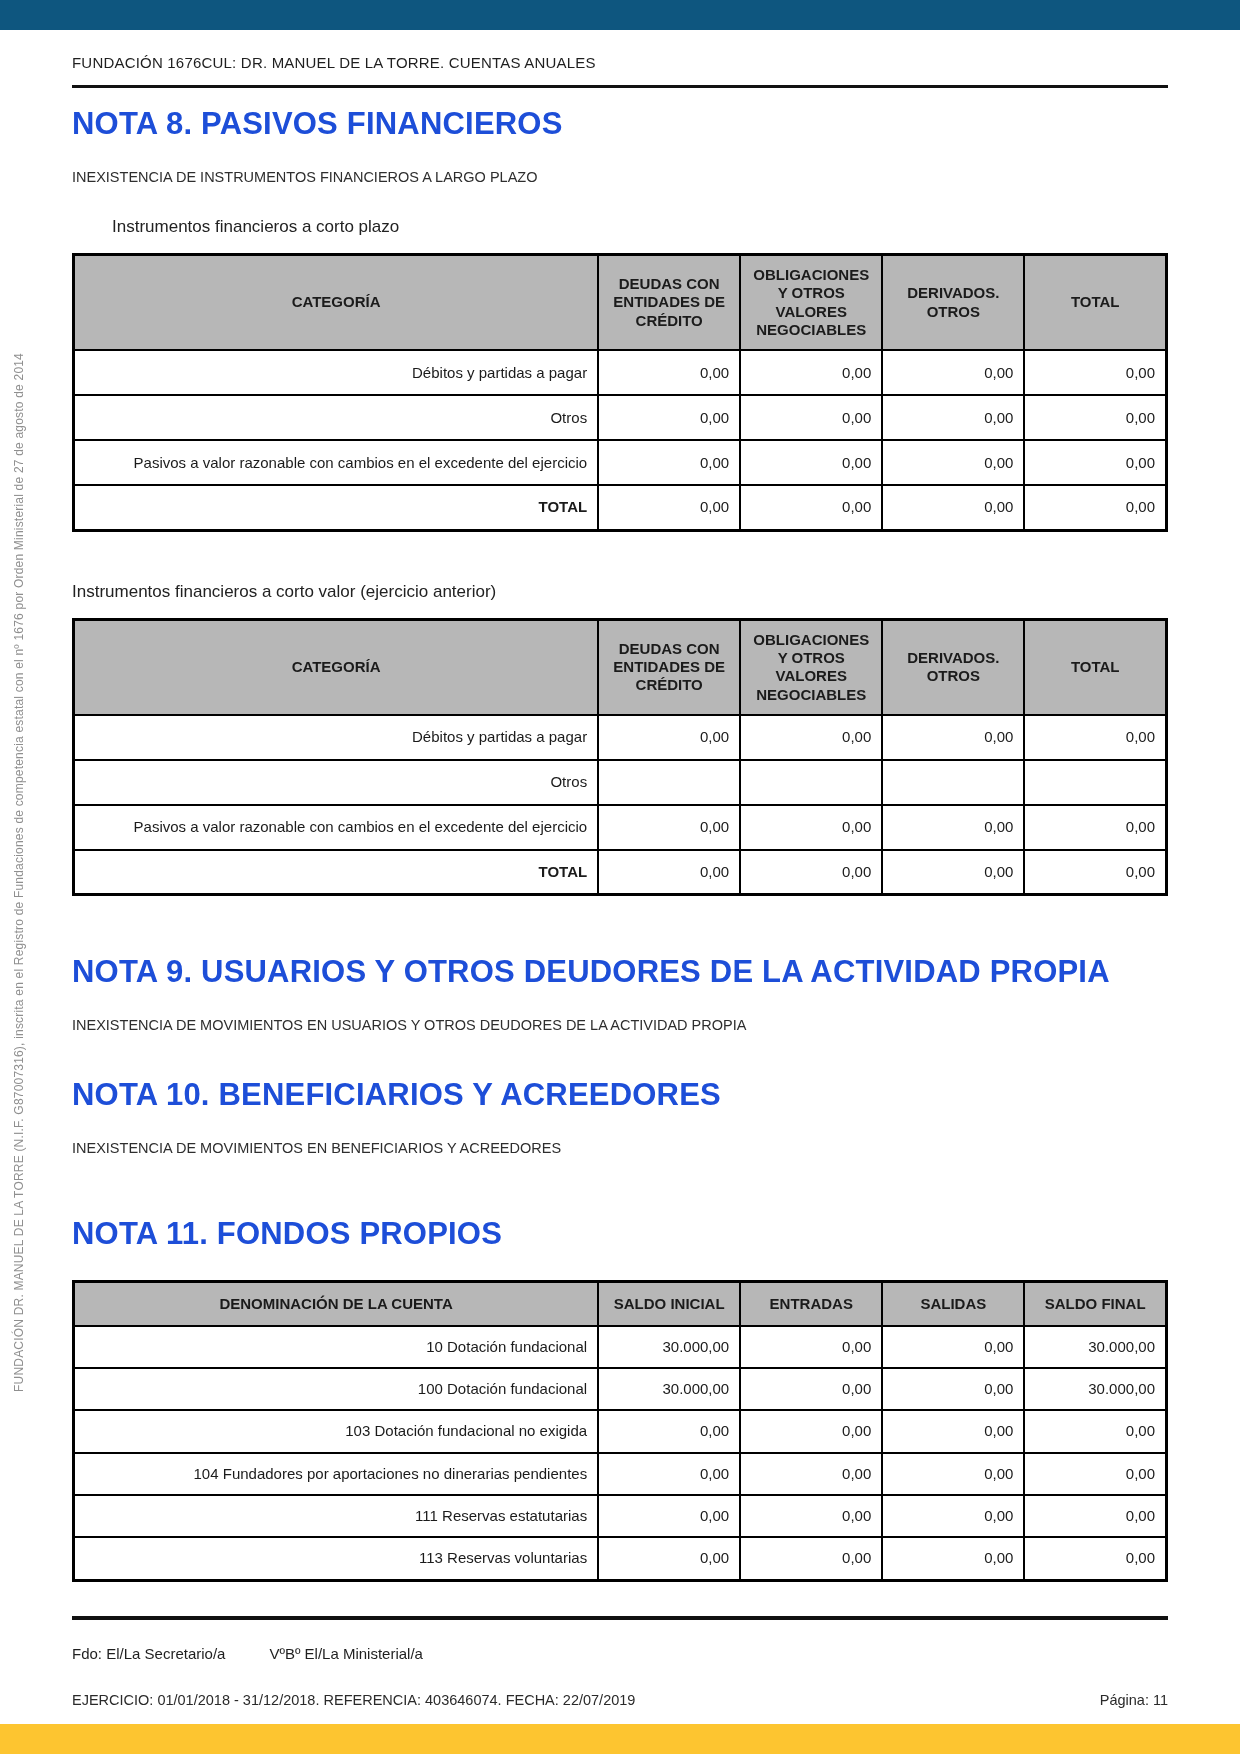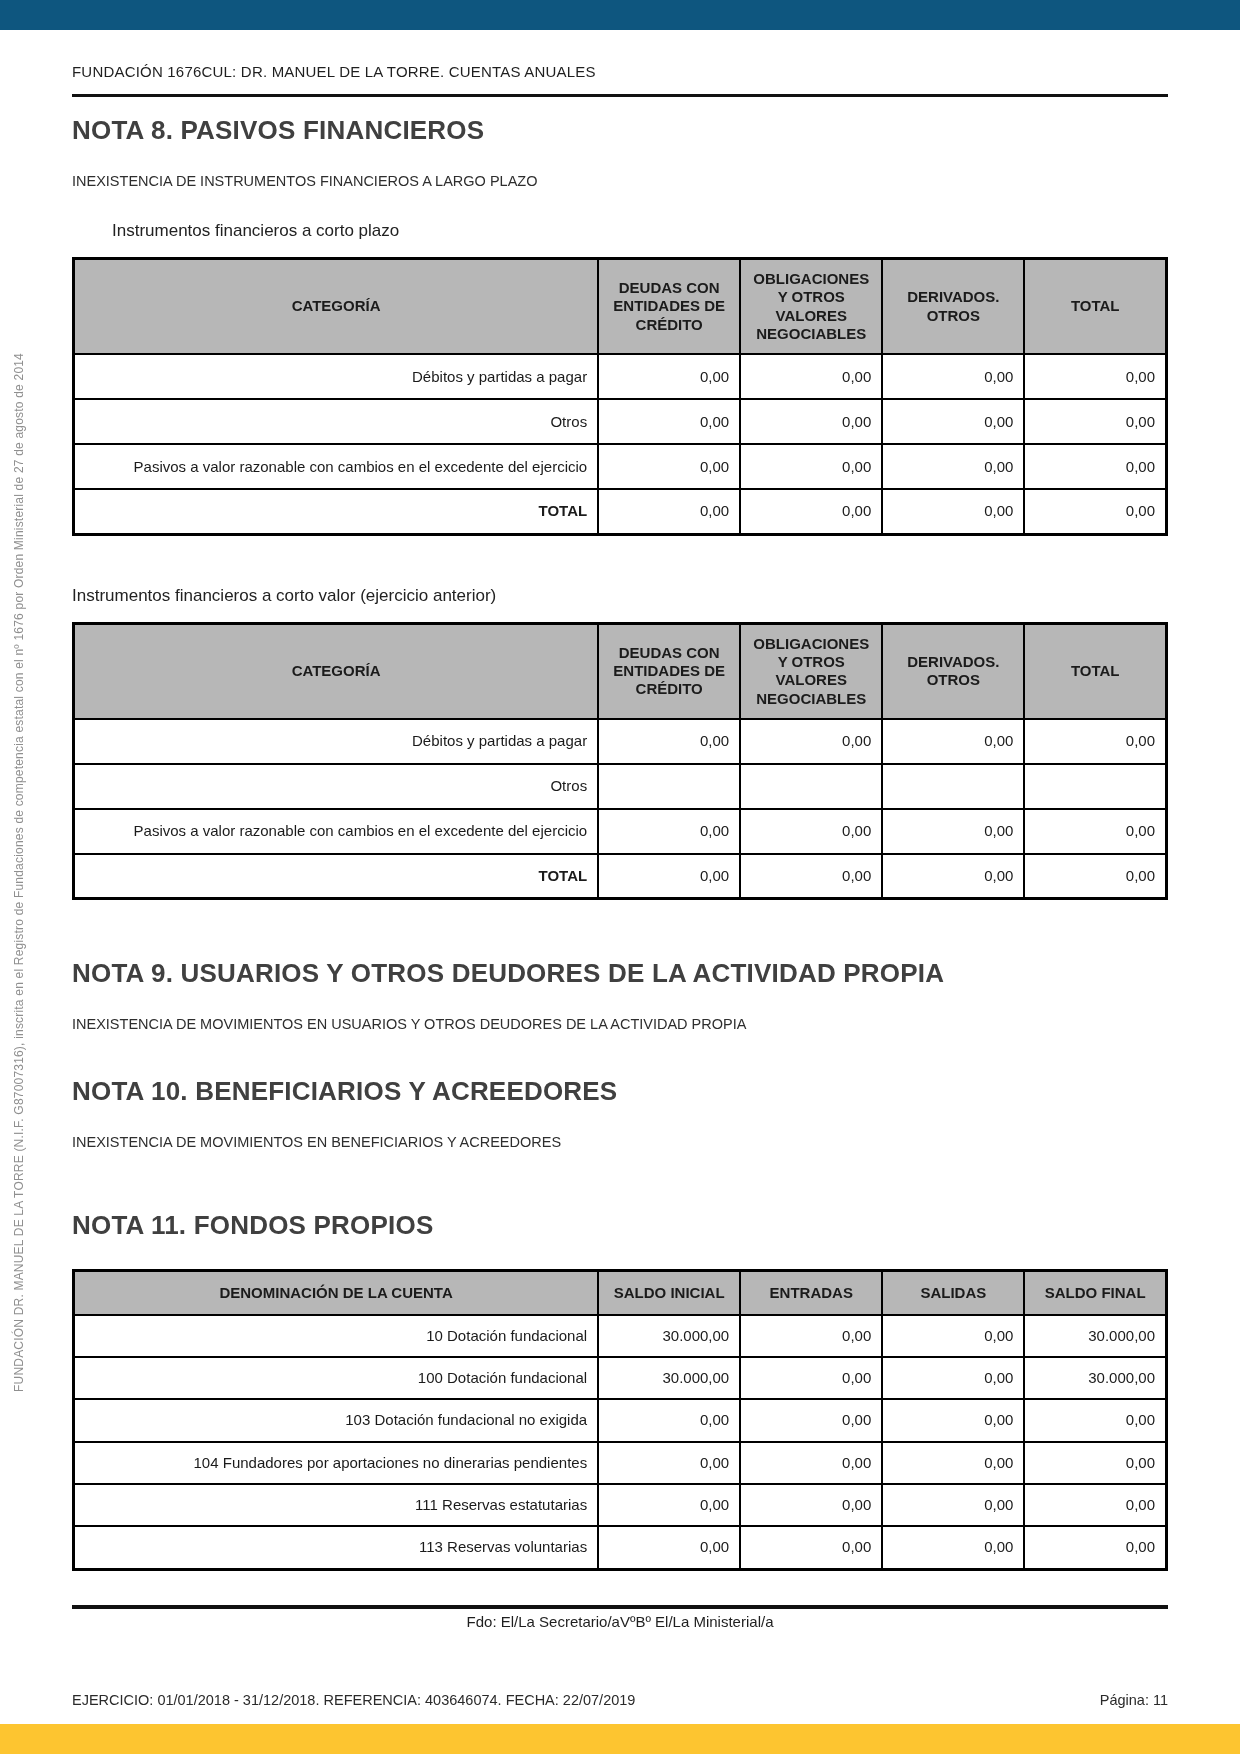--- a/index.html
+++ b/index.html
@@ -35,44 +35,44 @@
     white-space: nowrap;
     font-size: 12px;
     color: #8f8f8f;
     letter-spacing: 0.2px;
   }
 
   .content {
     position: absolute;
     top: 30px; left: 0;
     width: 100%;
-    padding: 9px 72px;
+    padding: 0 72px;
   }
 
   .doc-header-title {
     margin-top: 24px;
     font-size: 15px;
     color: #1f1f1f;
     letter-spacing: 0.2px;
   }
   .rule {
     margin-top: 14px;
     height: 3px;
     background: #111111;
   }
   .rule-footer {
     margin-top: 34px;
     height: 4px;
     background: #111111;
   }
 
   .nota-title {
-    font-size: 26px;
+    font-size: 31px;
     font-weight: bold;
-    color: #404040;
+    color: #1d4ed8;
     letter-spacing: 0.2px;
   }
   .nota8-title  { margin-top: 18px; }
   .nota9-title  { margin-top: 58px; }
   .nota10-title { margin-top: 44px; }
   .nota11-title { margin-top: 60px; }
 
   .note-line {
     margin-top: 27px;
     font-size: 14.5px;
@@ -134,25 +134,26 @@
   td.total-lbl { background: #B7B7B7; font-weight: bold; }
   td.shaded { background: #B7B7B7; }
 
   col.c0 { width: 48%; }
   col.c1 { width: 13%; }
   col.c2 { width: 13%; }
   col.c3 { width: 13%; }
   col.c4 { width: 13%; }
 
   .signature-row {
-    margin-top: 4px;
+    margin-top: 25px;
     display: flex;
-    justify-content: center;
+    justify-content: flex-start;
     font-size: 15px;
     color: #1f1f1f;
+    gap: 44px;
   }
 
   .bottom-info {
     position: absolute;
     top: 1692px; left: 72px; right: 72px;
     display: flex;
     justify-content: space-between;
     font-size: 14.5px;
     color: #2a2a2a;
   }

